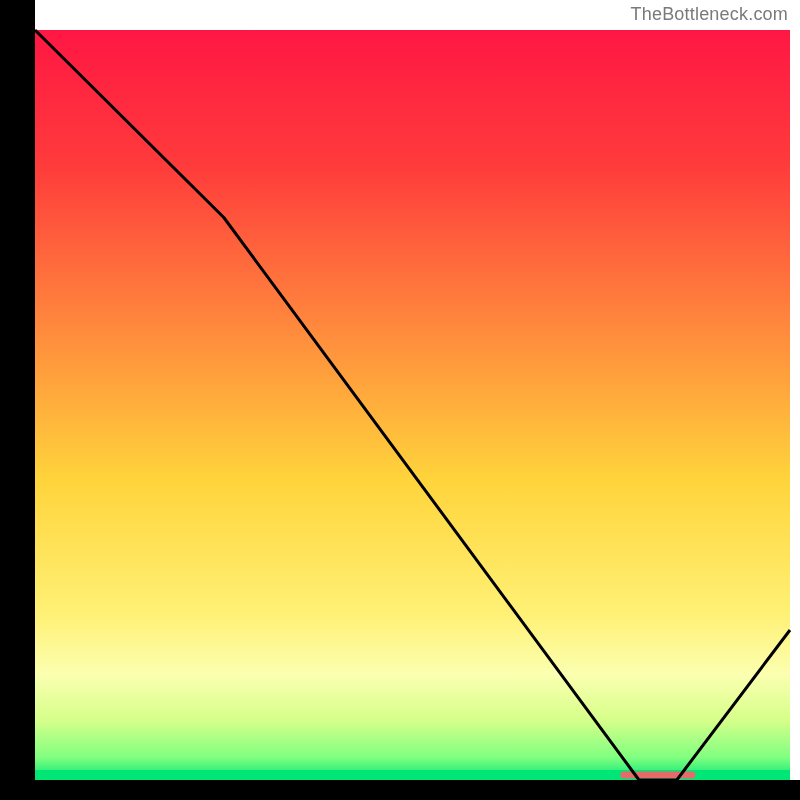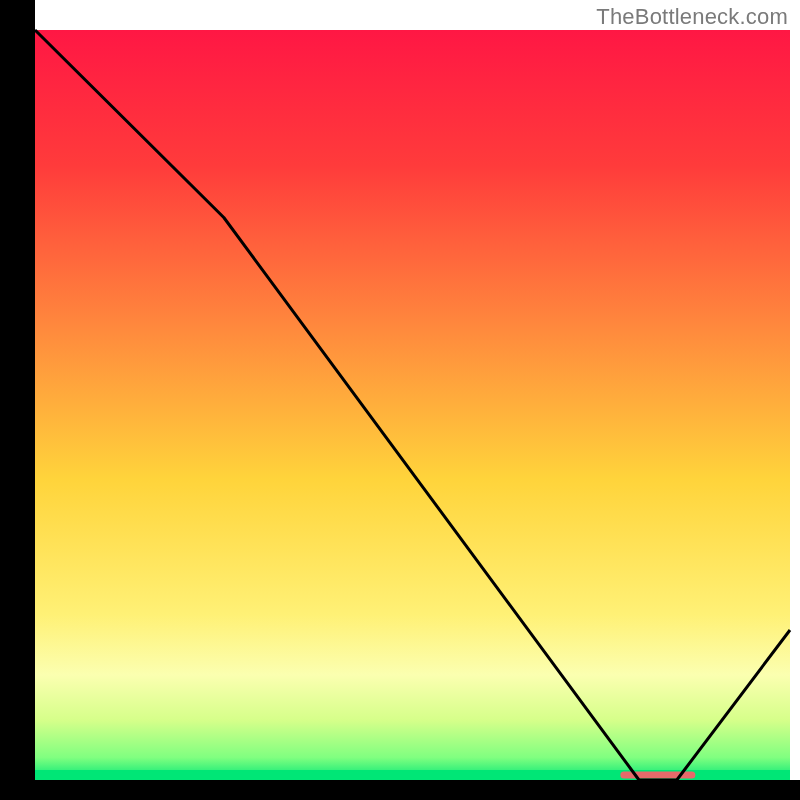--- a/index.html
+++ b/index.html
@@ -13,21 +13,21 @@
   }
   .stage {
     position: relative;
     width: 800px;
     height: 800px;
   }
   .watermark {
     position: absolute;
     top: 4px;
     right: 12px;
-    font-size: 22px;
+    font-size: 18px;
     color: #7a7a7a;
     font-weight: 500;
     letter-spacing: 0.2px;
   }
   svg {
     display: block;
   }
 </style>
 </head>
 <body>

